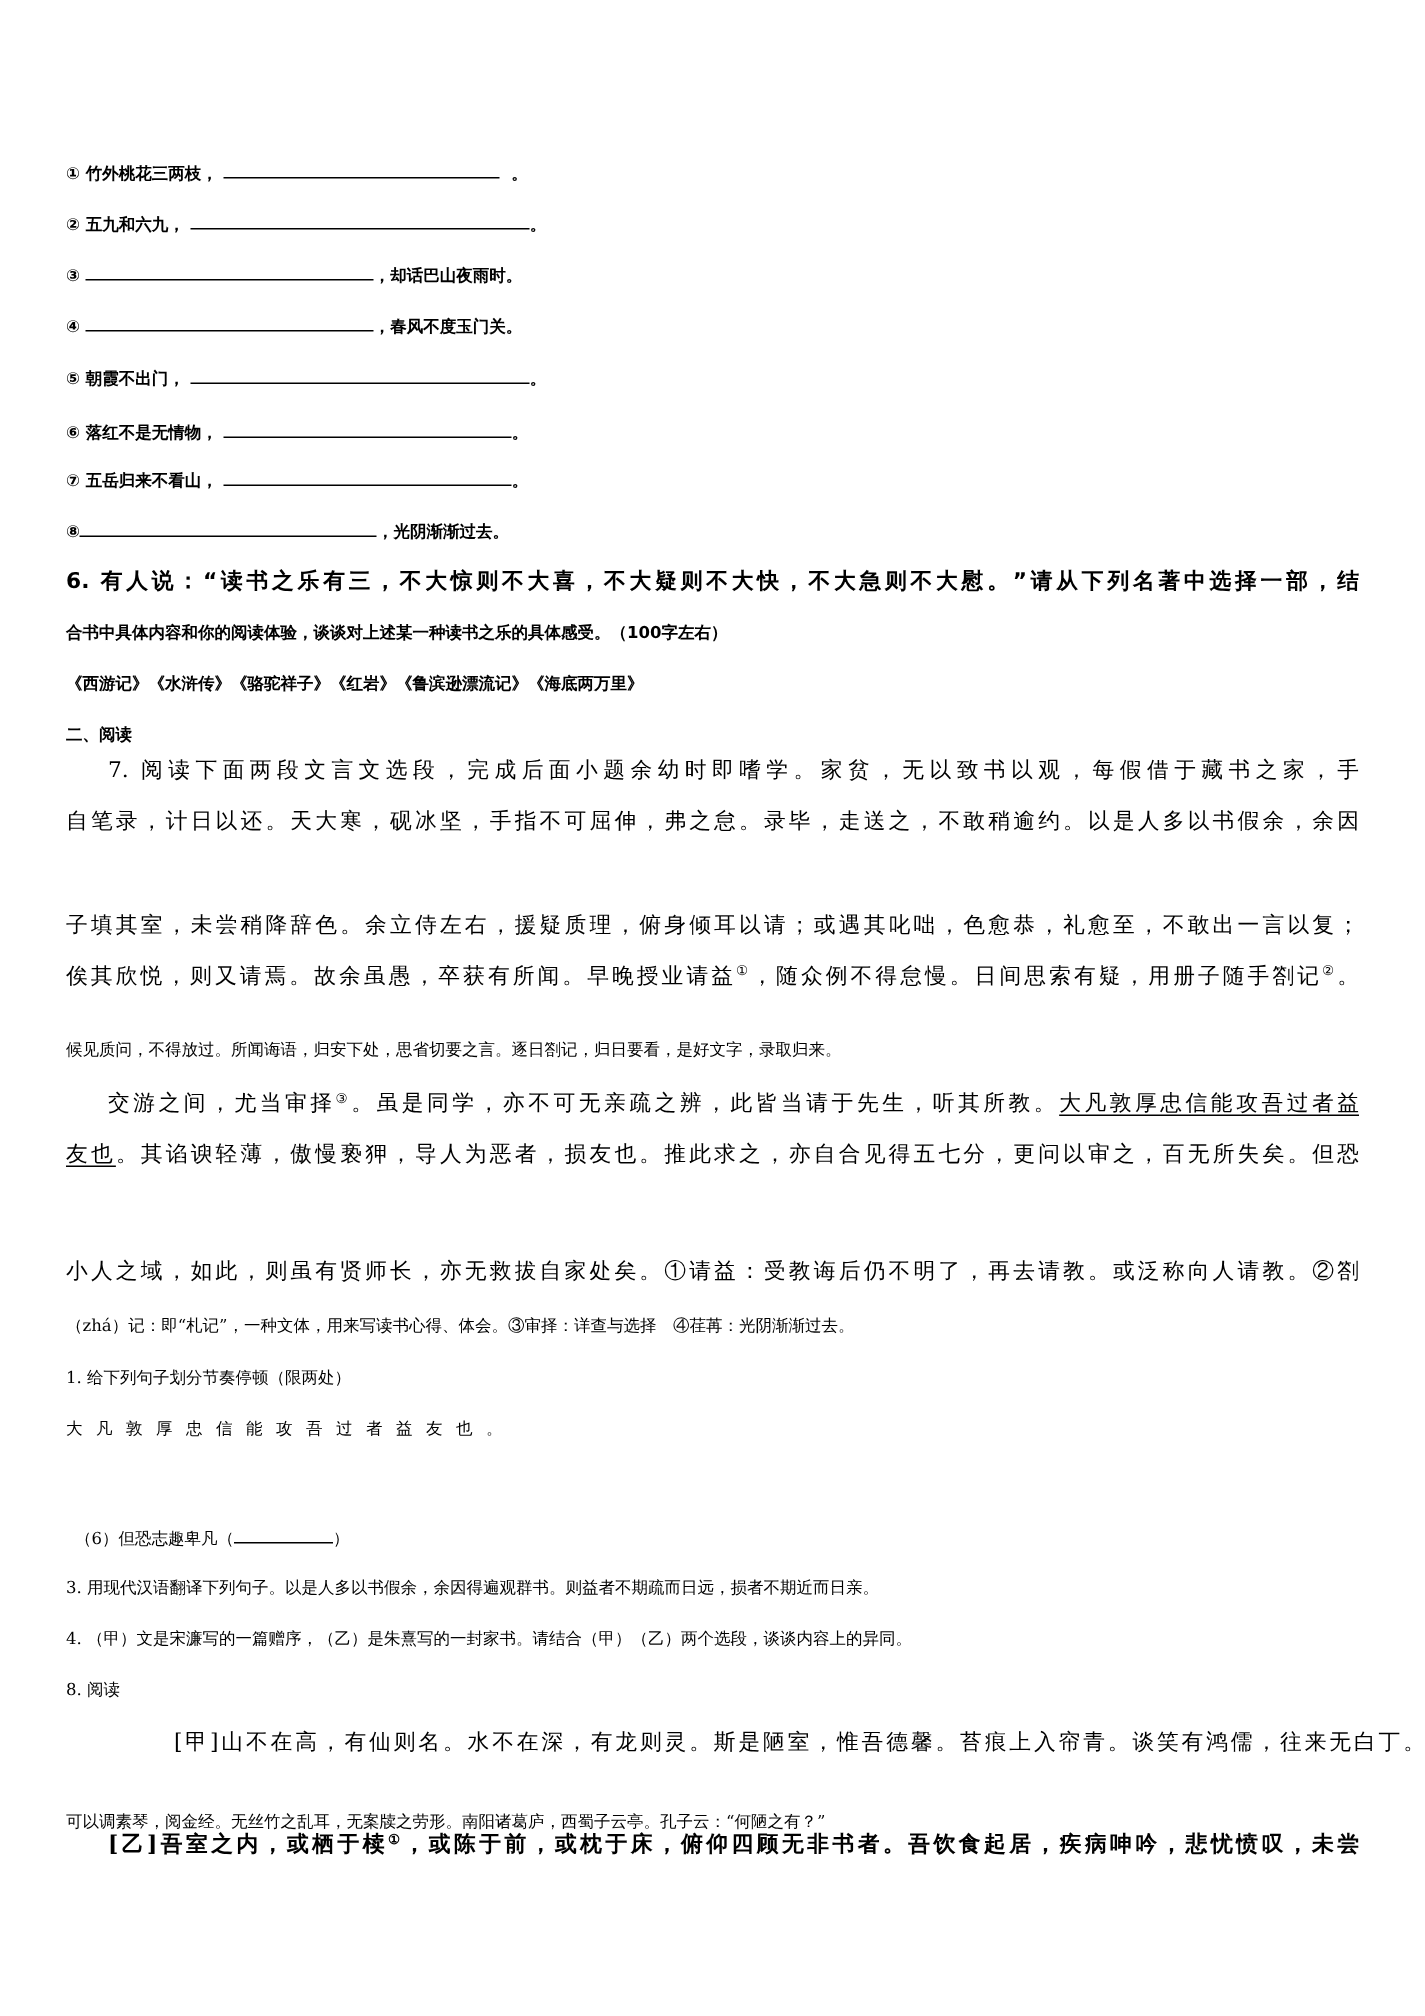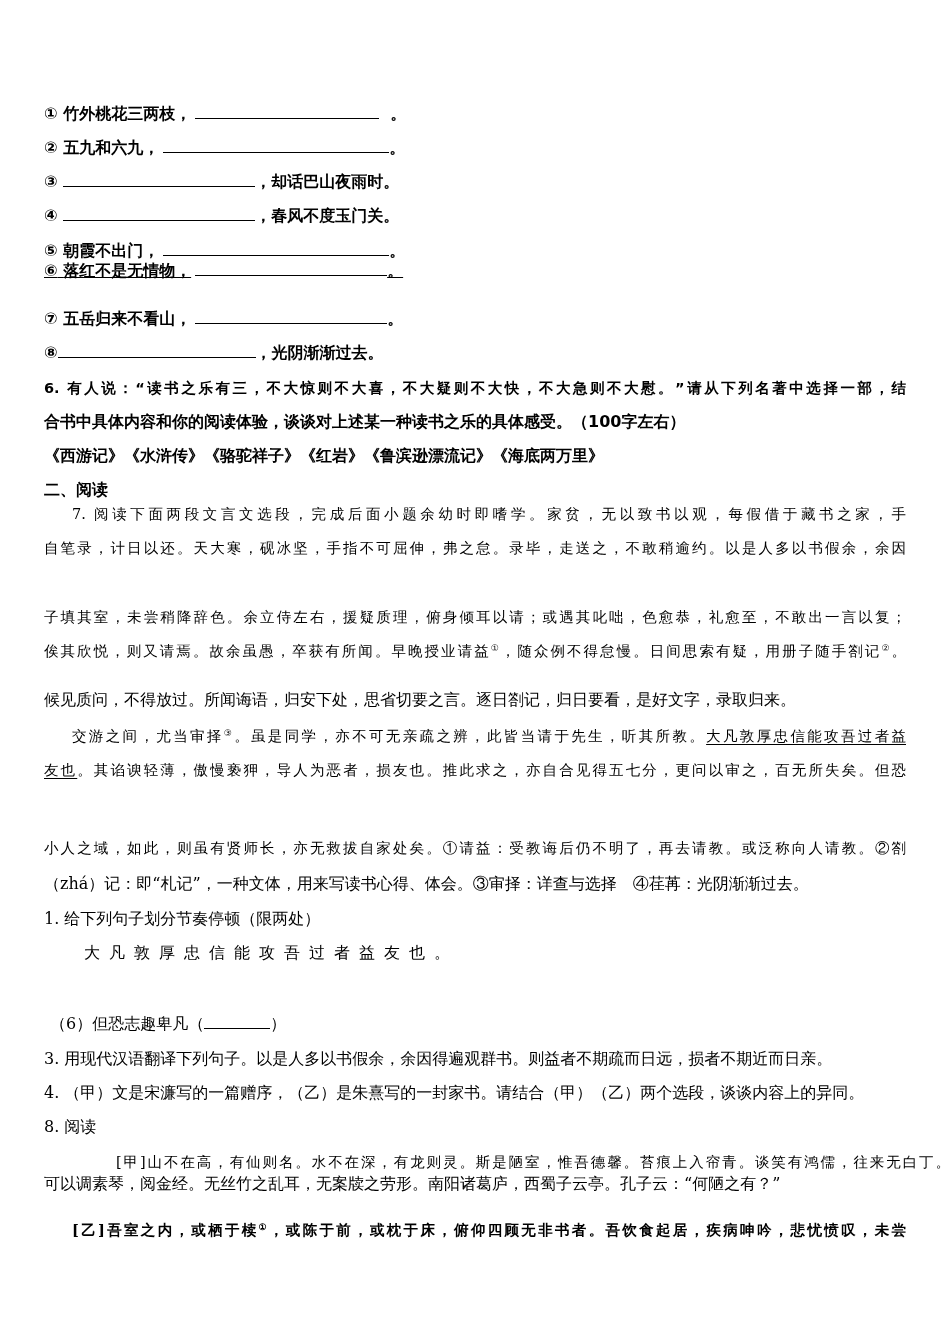--- a/index.html
+++ b/index.html
@@ -1,26 +1,26 @@
 <!DOCTYPE html>
 <html><head>
 <meta charset="utf-8">
 <style>
   html, body { margin: 0; padding: 0; background: #ffffff; }
   body { width: 950px; height: 1344px; position: relative; overflow: hidden; color: #000; }
   .page { position: absolute; left: 0; top: 0; width: 950px; height: 1344px; }
-  .line { position: absolute; left: 44px; white-space: nowrap; font-size: 16px; line-height: 20px; }
+  .line { position: absolute; left: 44px; white-space: nowrap; font-size: 11px; line-height: 20px; }
   .sans { font-family: "DejaVu Sans", "Liberation Sans", sans-serif; }
   .serif { font-family: "DejaVu Serif", "Liberation Serif", serif; }
   .bold { font-weight: bold; }
   .blank { display: inline-block; border-bottom: 1px solid #000; height: 14px; vertical-align: baseline; }
   .justify { position: absolute; left: 44px; width: 862px; font-size: 14.5px; line-height: 20px; text-align: justify; text-align-last: justify; white-space: nowrap; overflow: hidden; }
   .ul { text-decoration: underline; text-underline-offset: 3px; }
   sup { font-size: 9px; line-height: 0; vertical-align: 5px; }
-  .spaced { letter-spacing: 9px; margin-left: 40px; }
+  .spaced { letter-spacing: 9px; }
 </style>
 </head>
 <body>
 
 <div class="page">
 
   <div class="line sans bold" style="top:104px;">
     <span>①</span>
     <span>竹外桃花三两枝，</span><span class="blank" style="width:184px;margin-left:4px;"></span>&nbsp;&nbsp;<span>。</span>
   </div>
@@ -33,21 +33,21 @@
     <span class="blank" style="width:192px;"></span><span>，却话巴山夜雨时。</span>
   </div>
   <div class="line sans bold" style="top:206px;">
     <span>④</span>
     <span class="blank" style="width:192px;"></span><span>，春风不度玉门关。</span>
   </div>
   <div class="line sans bold" style="top:241px;">
     <span>⑤</span>
     <span>朝霞不出门，</span><span class="blank" style="width:226px;margin-left:4px;"></span><span>。</span>
   </div>
-  <div class="line sans bold" style="top:261px;text-decoration:underline;">
+  <div class="line sans bold" style="top:277px;">
     <span>⑥</span>
     <span>落红不是无情物，</span><span class="blank" style="width:192px;margin-left:4px;"></span><span>。</span>
   </div>
   <div class="line sans bold" style="top:309px;">
     <span>⑦</span>
     <span>五岳归来不看山，</span><span class="blank" style="width:192px;margin-left:4px;"></span><span>。</span>
   </div>
   <div class="line sans bold" style="top:343px;">
     <span>⑧</span><span class="blank" style="width:198px;"></span><span>，光阴渐渐过去。</span>
   </div>
@@ -80,18 +80,18 @@
   <div class="line serif" style="top:909px;">1. 给下列句子划分节奏停顿（限两处）</div>
   <div class="line serif spaced" style="top:943px;">大凡敦厚忠信能攻吾过者益友也。</div>
   <div class="line serif" style="top:1014px;left:50px;">
     <span>（6）但恐志趣卑凡（</span><span class="blank" style="width:66px;"></span><span>）</span>
   </div>
   <div class="line serif" style="top:1049px;">3. 用现代汉语翻译下列句子。以是人多以书假余，余因得遍观群书。则益者不期疏而日远，损者不期近而日亲。</div>
   <div class="line serif" style="top:1083px;">4. （甲）文是宋濂写的一篇赠序，（乙）是朱熹写的一封家书。请结合（甲）（乙）两个选段，谈谈内容上的异同。</div>
 
   <div class="line serif" style="top:1117px;">8. 阅读</div>
   <div class="justify serif" style="top:1152px;left:72px;width:834px;margin-left:44px;">[甲]山不在高，有仙则名。水不在深，有龙则灵。斯是陋室，惟吾德馨。苔痕上入帘青。谈笑有鸿儒，往来无白丁。</div>
-  <div class="line serif" style="top:1174px;">可以调素琴，阅金经。无丝竹之乱耳，无案牍之劳形。南阳诸葛庐，西蜀子云亭。孔子云：“何陋之有？”</div>
+  <div class="line serif" style="top:1205px;">可以调素琴，阅金经。无丝竹之乱耳，无案牍之劳形。南阳诸葛庐，西蜀子云亭。孔子云：“何陋之有？”</div>
   <div class="justify serif" style="top:1220px;left:72px;width:834px;font-weight:bold;">
     <span>[乙]吾室之内，或栖于椟</span><sup>①</sup><span>，或陈于前，或枕于床，俯仰四顾无非书者。吾饮食起居，疾病呻吟，悲忧愤叹，未尝</span>
   </div>
 
 </div>
 
 </body></html>

